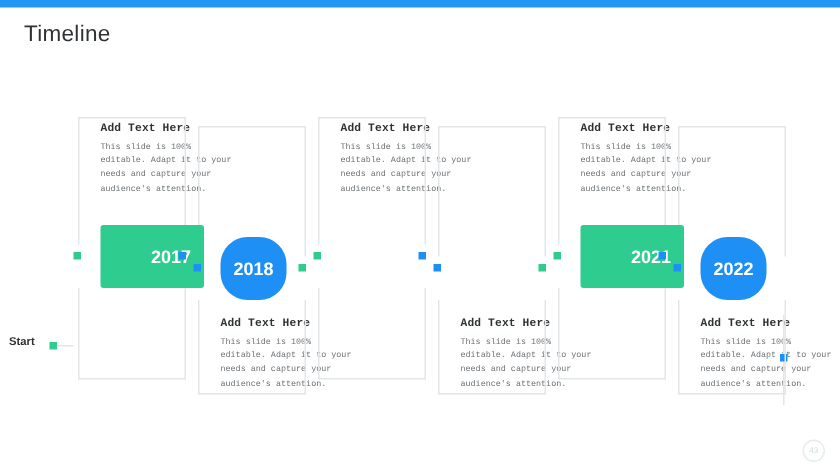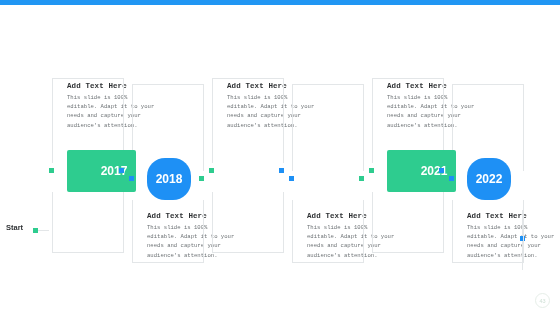--- a/index.html
+++ b/index.html
@@ -198,20 +198,21 @@
     justify-content: center;
   }
 </style>
 </head>
 <body>
 
 <div class="slide">
 
   <div class="top-bar"></div>
 
+  <div class="title">Timeline</div>
 
   <div class="timeline">
 
     <div class="cap cap-start">Start</div>
     <div class="cap-line cap-line-start"></div>
     <div class="cap-dot cap-dot-start"></div>
 
     <div class="node up" style="left:45px;">
       <div class="bracket bracket-top"></div>
       <div class="bracket bracket-bottom"></div>

